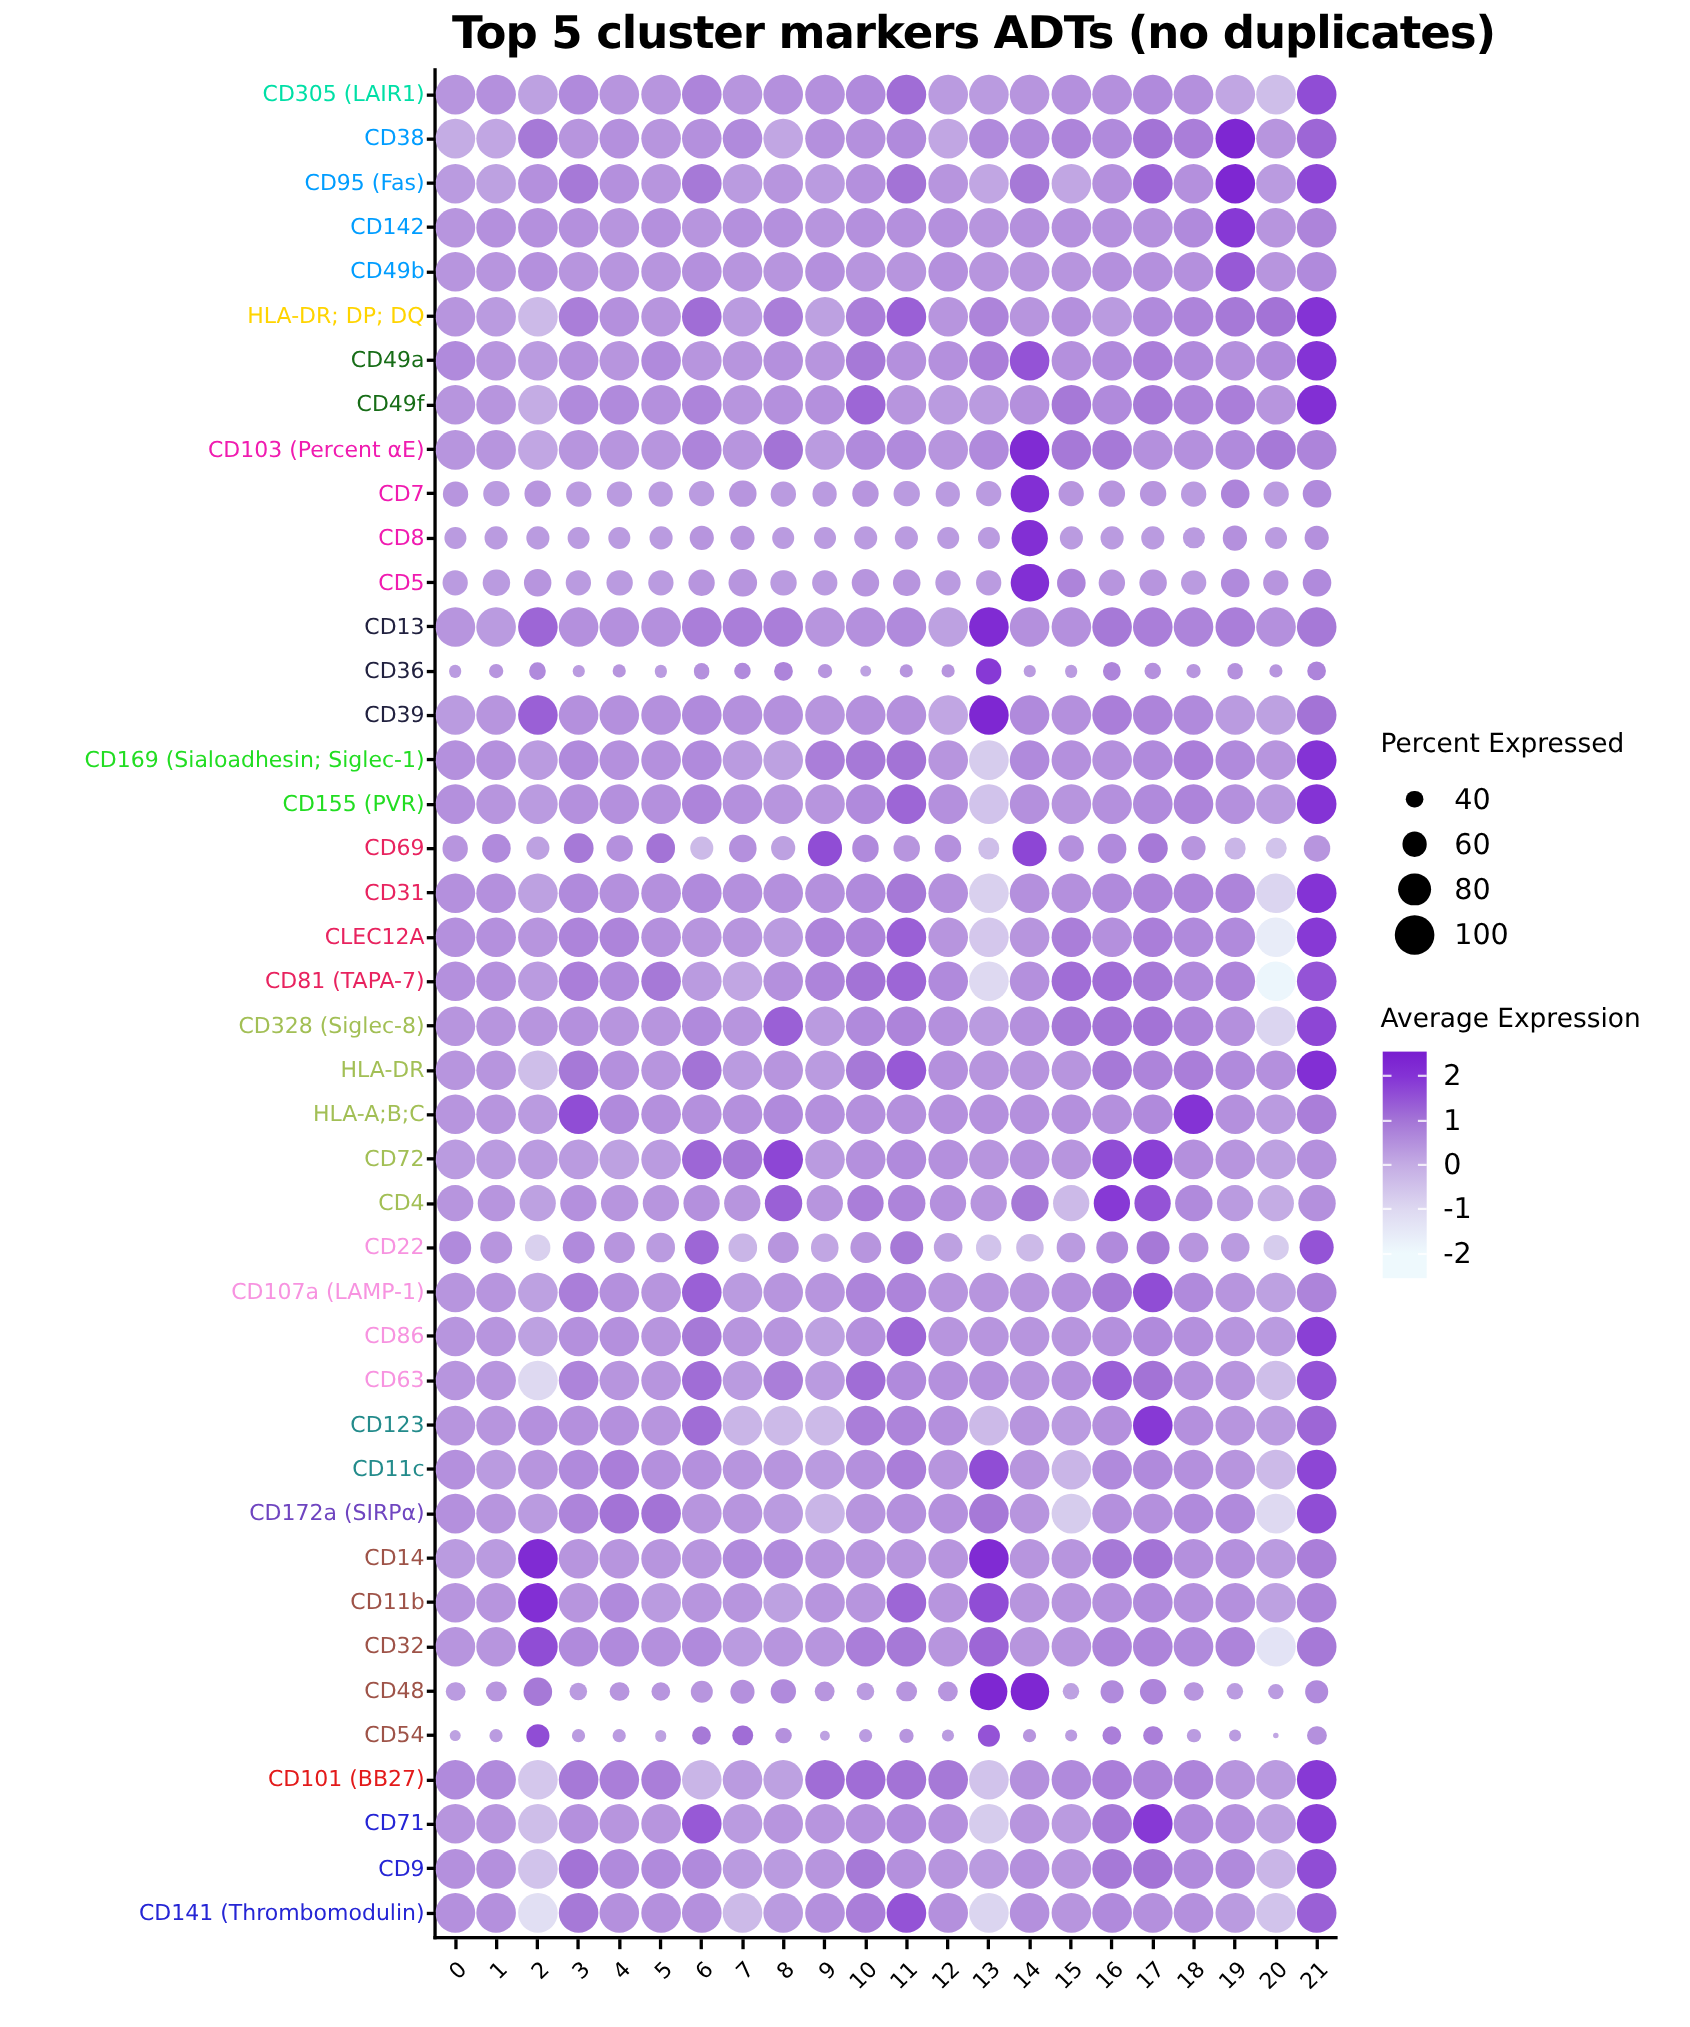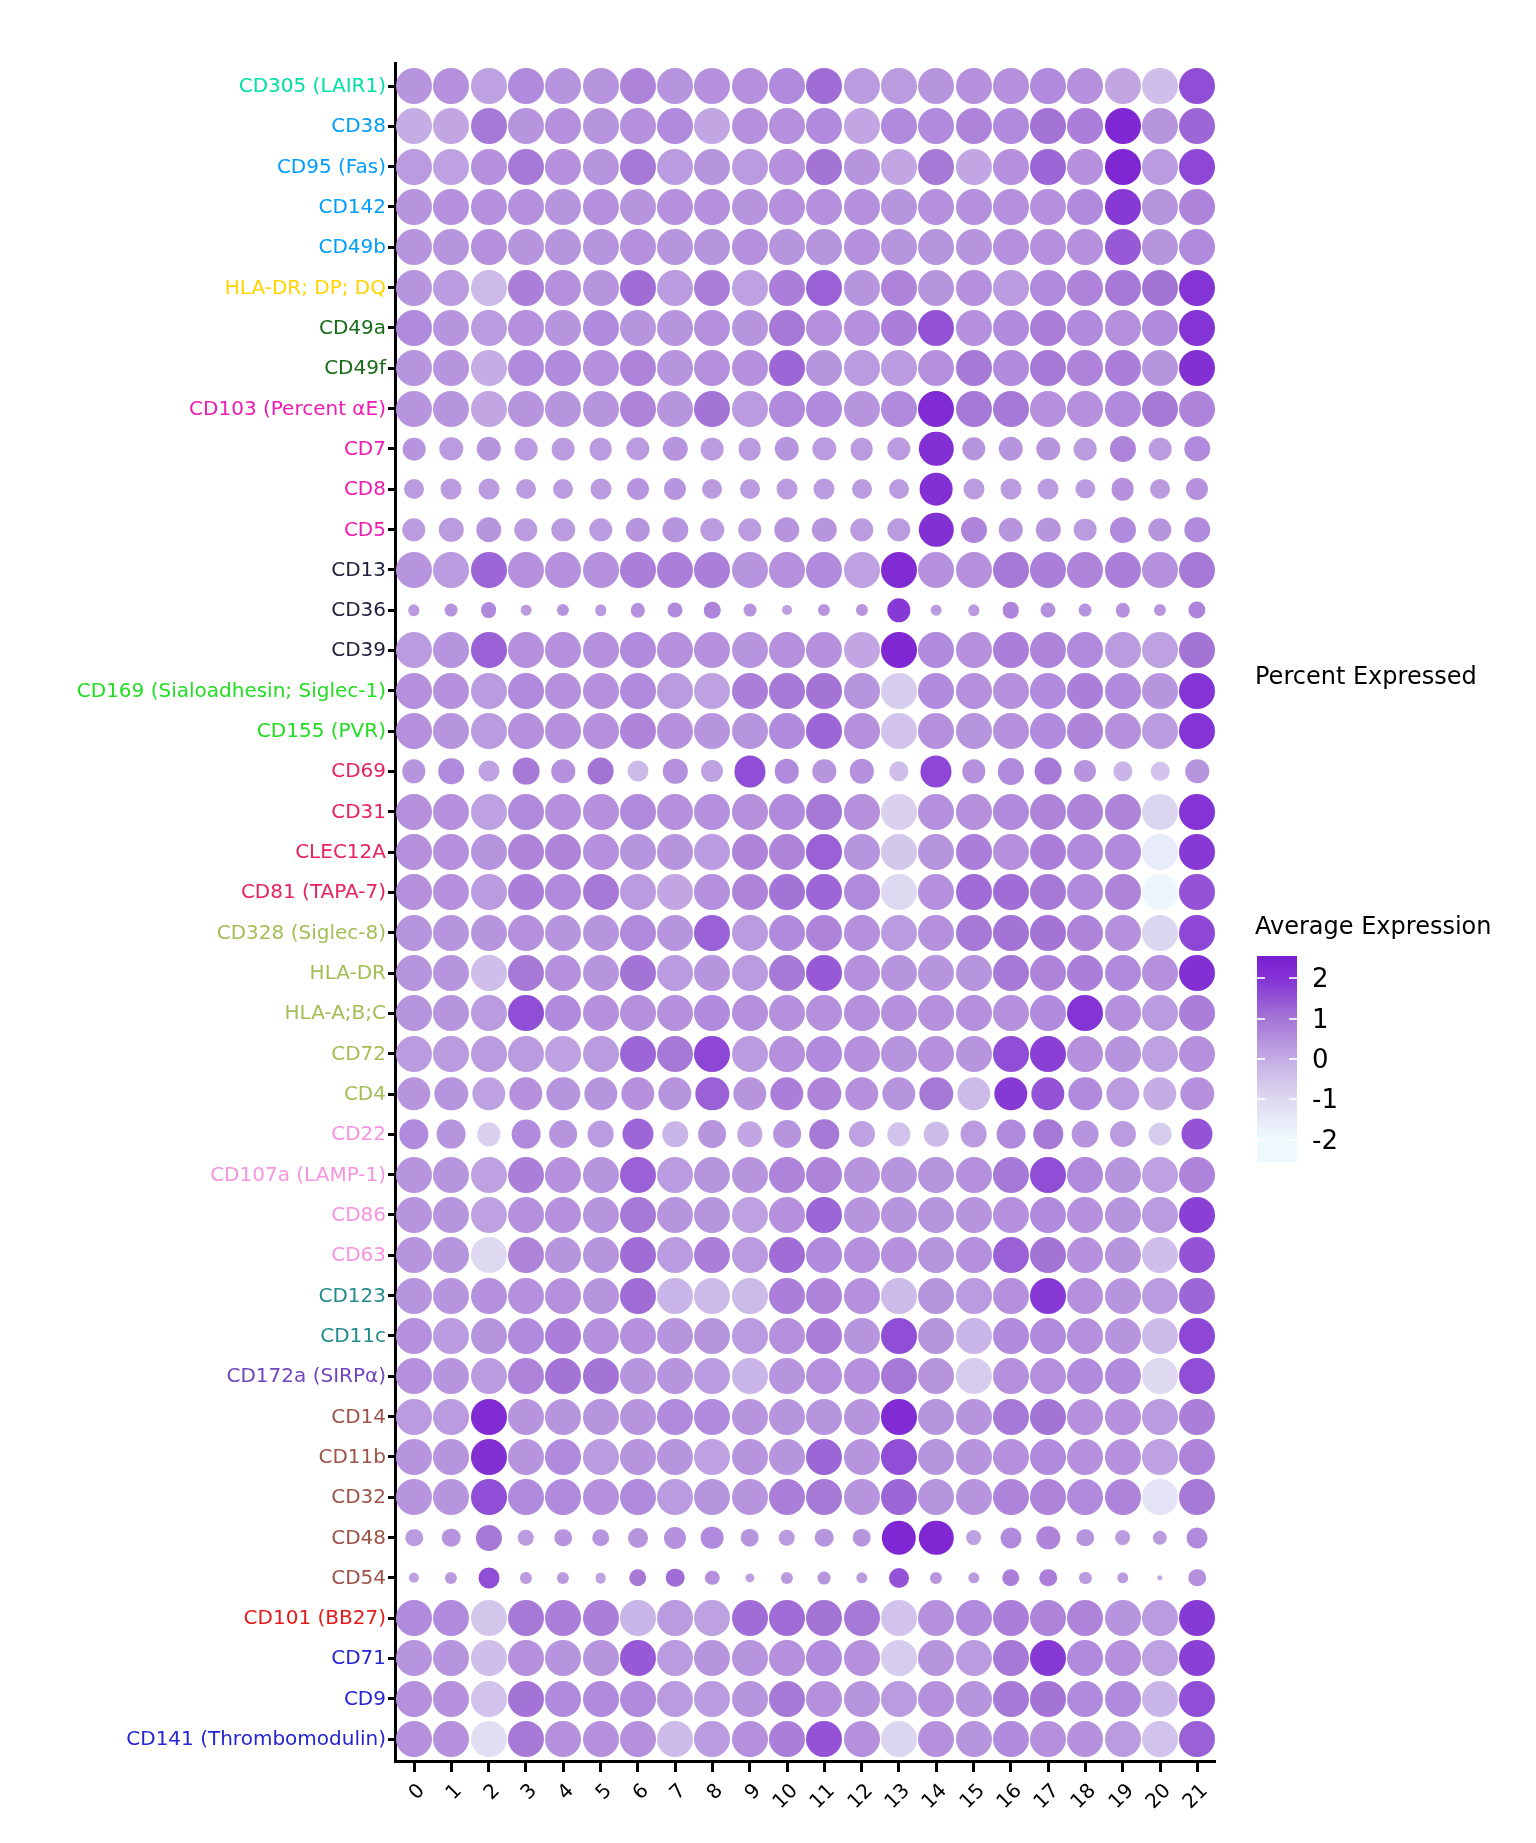--- a/index.html
+++ b/index.html
@@ -21,20 +21,21 @@
   .size-dot{background:#000;border-radius:50%;}
   .size-label{font-size:26px;color:#000;margin-left:12px;}
   #colorbar{position:absolute;left:1257px;top:956px;width:40px;height:206px;}
   .cbar-tick-label{position:absolute;left:1312px;font-size:26px;color:#000;line-height:28px;}
   .cbar-notch{position:absolute;width:8px;height:2px;background:rgba(255,255,255,0.8);}
 </style>
 </head>
 <body>
 
 <div id="figure">
+  <div id="chart-title">Top 5 cluster markers ADTs (no duplicates)</div>
 
   <div id="axis-y"></div>
   <div id="axis-x"></div>
 
   <div id="plot">
       <div class="dot" style="left: 414px; top: 86px; width: 36px; height: 36px; background: rgb(183, 149, 222);"></div>
       <div class="dot" style="left: 451.3px; top: 86px; width: 36px; height: 36px; background: rgb(180, 144, 221);"></div>
       <div class="dot" style="left: 488.6px; top: 86px; width: 36px; height: 36px; background: rgb(189, 161, 225);"></div>
       <div class="dot" style="left: 525.9px; top: 86px; width: 36px; height: 36px; background: rgb(176, 138, 220);"></div>
       <div class="dot" style="left: 563.2px; top: 86px; width: 36px; height: 36px; background: rgb(183, 149, 222);"></div>
@@ -1021,20 +1022,46 @@
       <div class="x-label" style="left: 929.5px; top: 1778px;">15</div>
       <div class="x-label" style="left: 966.8px; top: 1778px;">16</div>
       <div class="x-label" style="left: 1004.1px; top: 1778px;">17</div>
       <div class="x-label" style="left: 1041.4px; top: 1778px;">18</div>
       <div class="x-label" style="left: 1078.7px; top: 1778px;">19</div>
       <div class="x-label" style="left: 1116px; top: 1778px;">20</div>
       <div class="x-label" style="left: 1153.3px; top: 1778px;">21</div>
     </div>
 
   <div class="legend-title" style="left:1255px;top:662px;">Percent Expressed</div>
+  <div id="size-legend-entries" style="position:absolute;left:1262px;top:706px;">
+      <div class="size-entry">
+        <div class="size-dot-wrap">
+          <div class="size-dot" style="width: 15.7818px; height: 15.7818px; background: rgb(0, 0, 0);"></div>
+        </div>
+        <div class="size-label">40</div>
+      </div>
+      <div class="size-entry">
+        <div class="size-dot-wrap">
+          <div class="size-dot" style="width: 22.7321px; height: 22.7321px; background: rgb(0, 0, 0);"></div>
+        </div>
+        <div class="size-label">60</div>
+      </div>
+      <div class="size-entry">
+        <div class="size-dot-wrap">
+          <div class="size-dot" style="width: 29.4499px; height: 29.4499px; background: rgb(0, 0, 0);"></div>
+        </div>
+        <div class="size-label">80</div>
+      </div>
+      <div class="size-entry">
+        <div class="size-dot-wrap">
+          <div class="size-dot" style="width: 36px; height: 36px; background: rgb(0, 0, 0);"></div>
+        </div>
+        <div class="size-label">100</div>
+      </div>
+    </div>
 
   <div class="legend-title" style="left:1255px;top:912px;">Average Expression</div>
   <div id="colorbar" style="background: linear-gradient(to top, rgb(238, 249, 253) 11%, rgb(222, 217, 241) 30%, rgb(196, 172, 228) 50%, rgb(163, 115, 214) 70%, rgb(132, 51, 213) 89%, rgb(122, 31, 208) 99%);"></div>
   <div id="colorbar-labels">
       <div class="cbar-tick-label" style="top: 964.216px;">2</div>
       <div class="cbar-tick-label" style="top: 1004.61px;">1</div>
       <div class="cbar-tick-label" style="top: 1045px;">0</div>
       <div class="cbar-tick-label" style="top: 1085.39px;">-1</div>
       <div class="cbar-tick-label" style="top: 1125.78px;">-2</div>
     </div>

